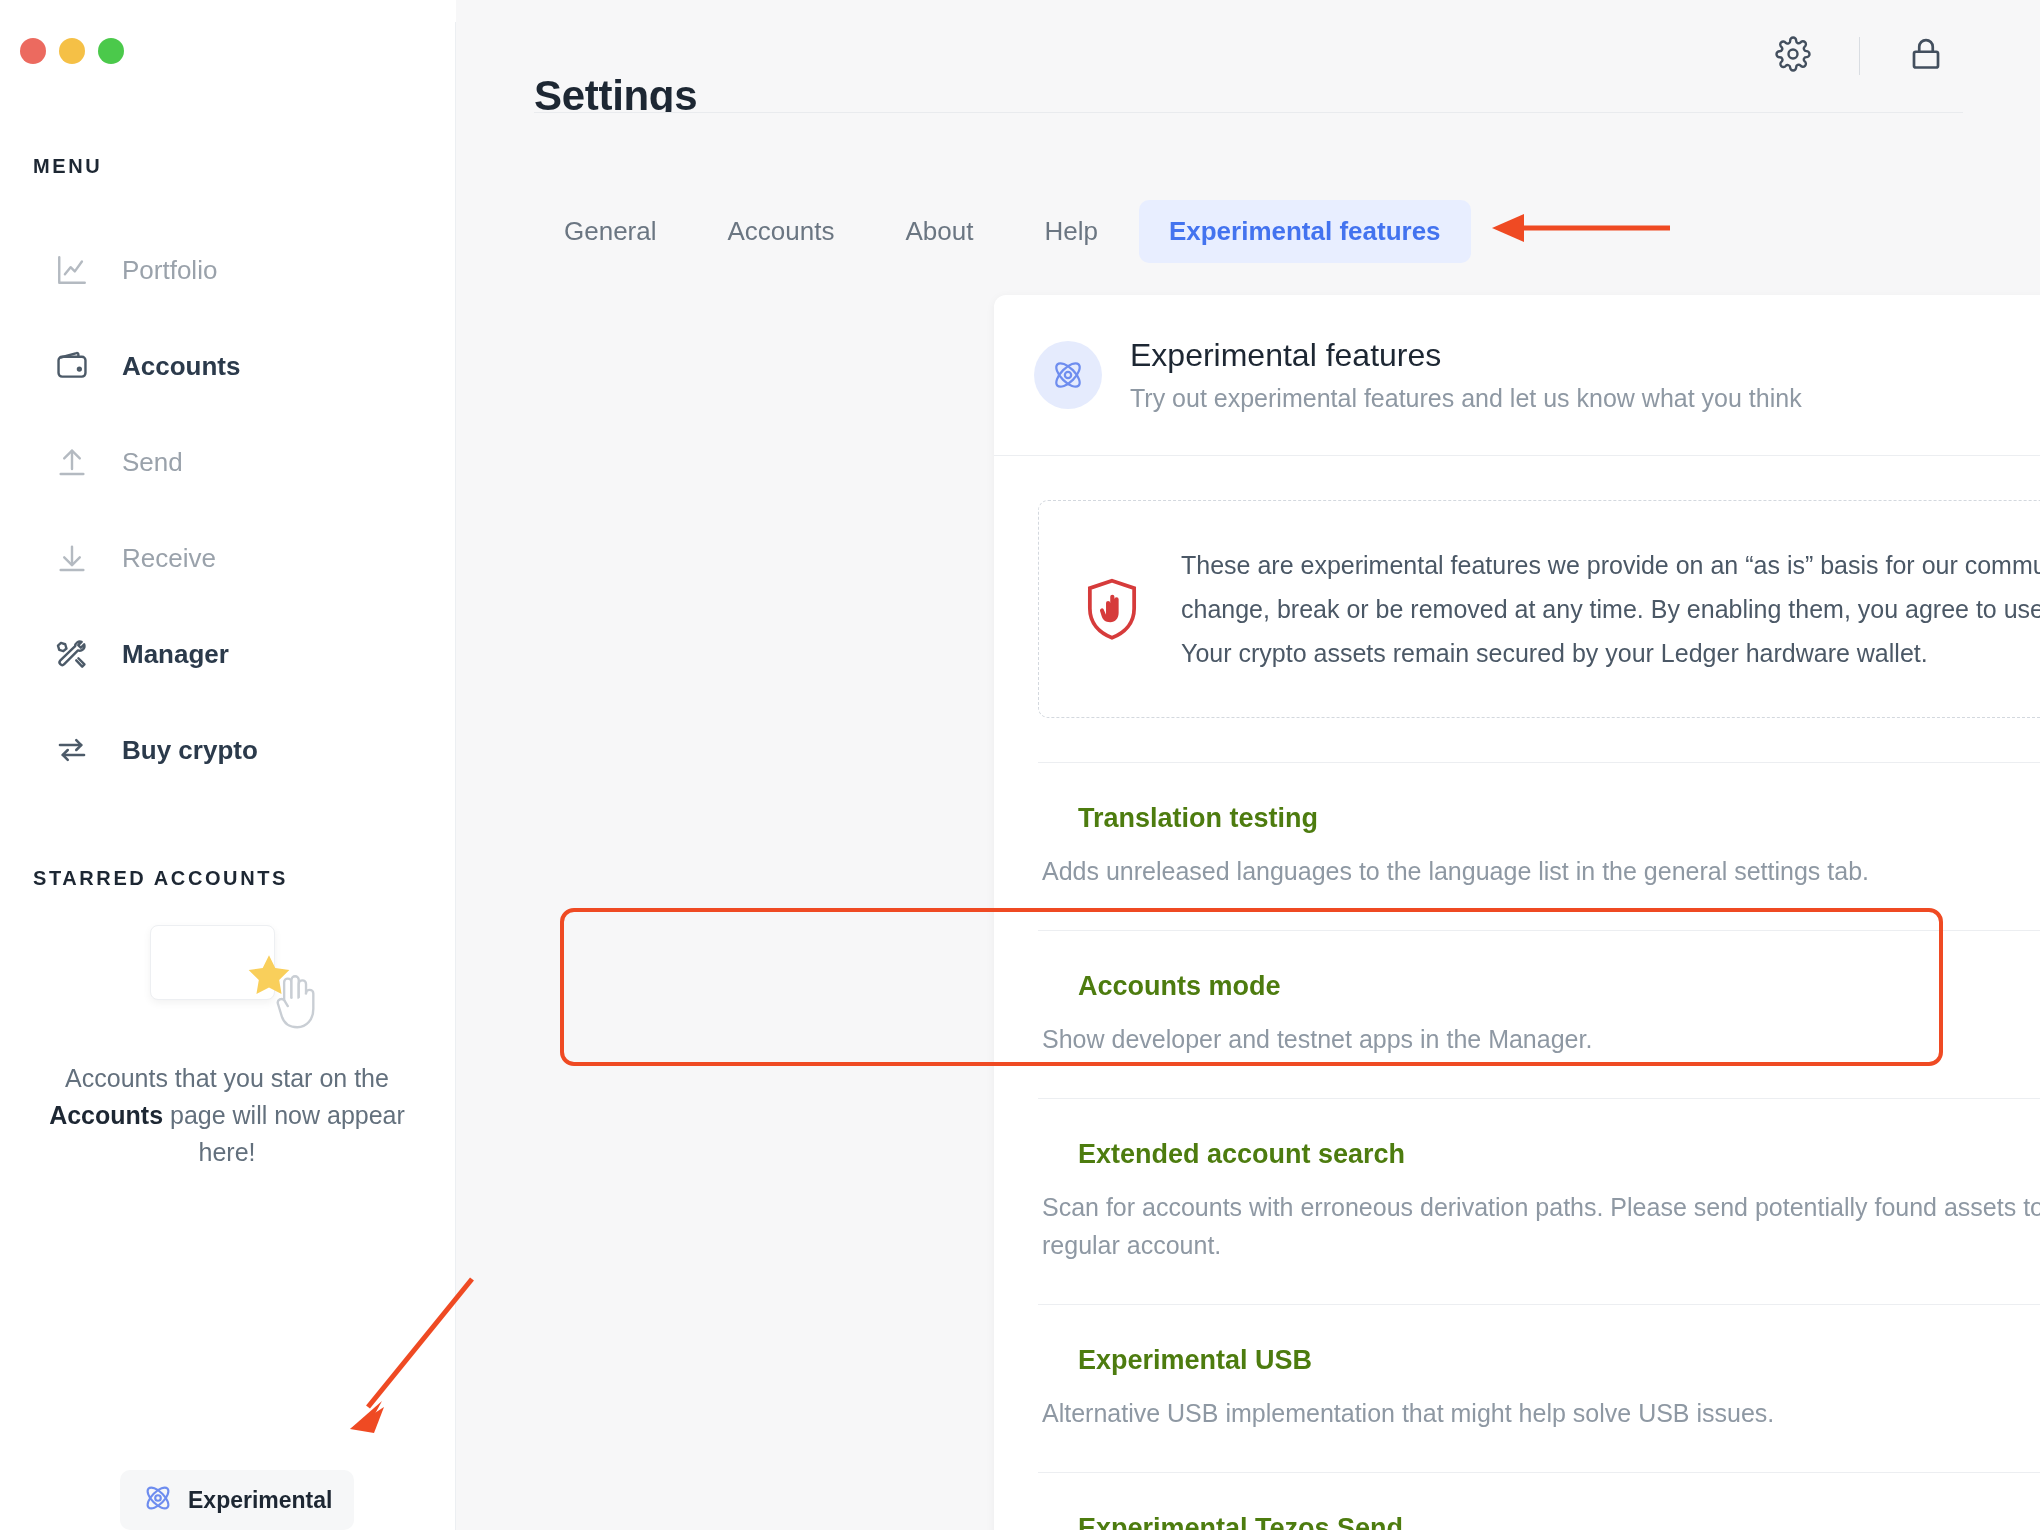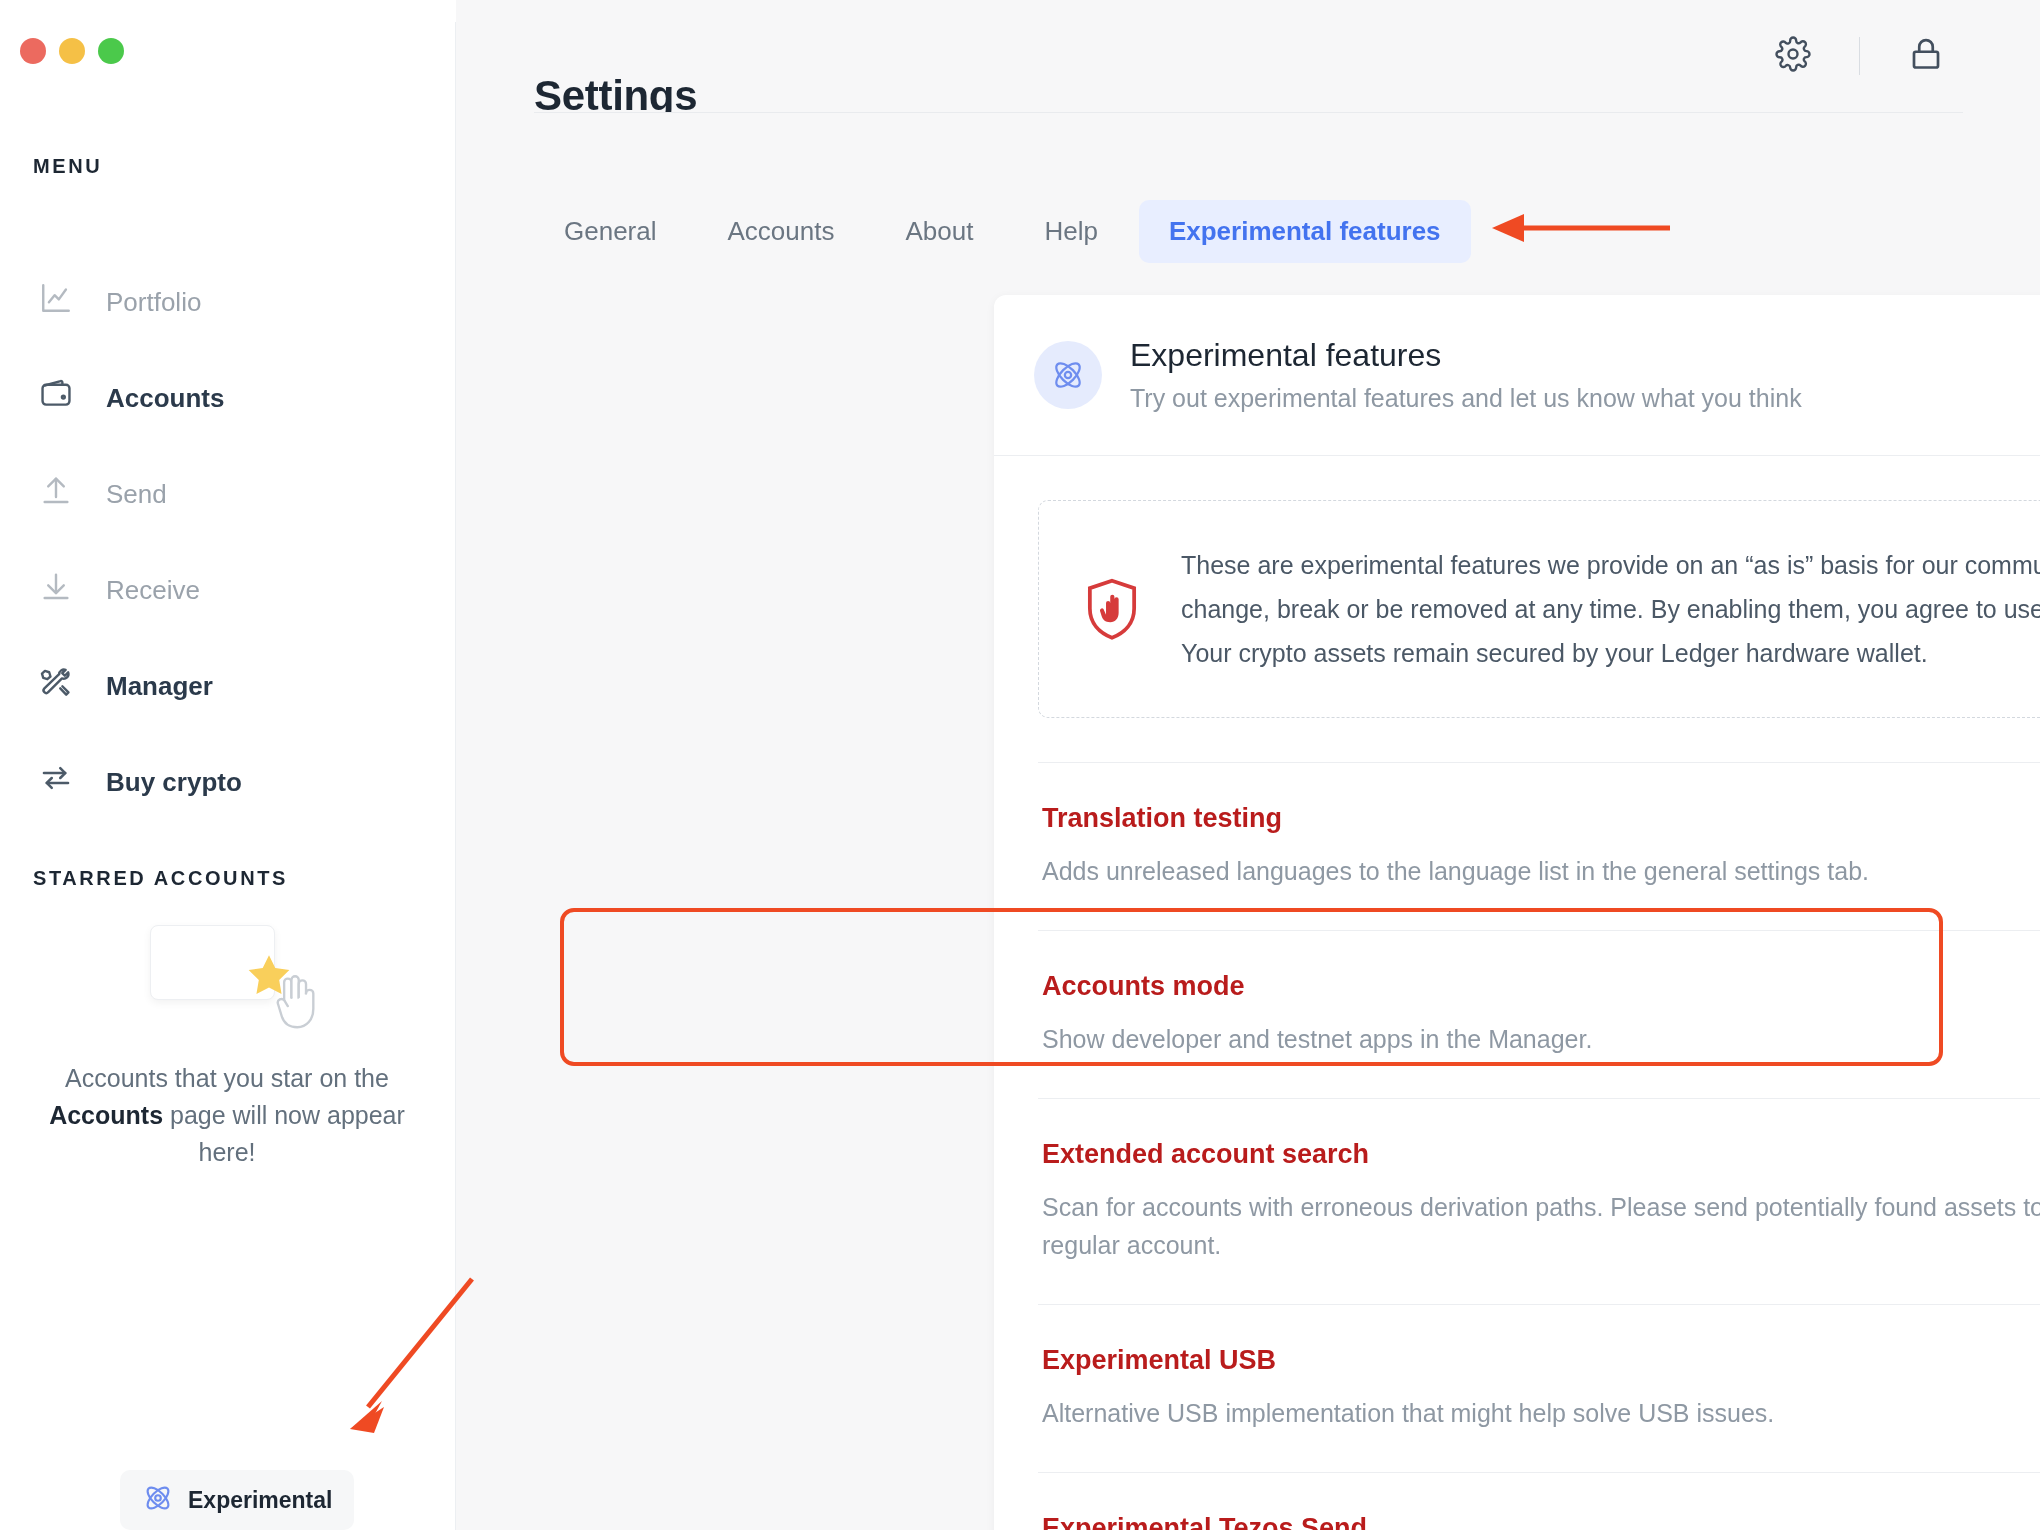--- a/index.html
+++ b/index.html
@@ -45,23 +45,23 @@
     color: #1d2733;
   }
 
   #menu-list {
     position: absolute;
     left: 0; top: 200px;
     width: 456px;
   }
   .menu-item {
     display: flex;
-    align-items: flex-end;
+    align-items: center;
     height: 96px;
-    padding-left: 36px;
+    padding-left: 52px;
     cursor: pointer;
   }
   .menu-icon {
     width: 40px; height: 40px;
     display: flex; align-items: center; justify-content: center;
     margin-right: 30px;
     flex: none;
   }
   .menu-label {
     font-size: 26px;
@@ -266,22 +266,23 @@
     justify-content: space-between;
     padding: 40px 4px;
     border-top: 1px solid #eceef1;
     gap: 40px;
   }
   .feature-row.first { border-top: 1px solid #eceef1; margin-top: 44px; }
   .feature-text { max-width: 1080px; }
   .feature-title {
     font-size: 27px;
     font-weight: bold;
-    color: #b91c1c;
+    color: #4d7c0f;
     margin-bottom: 18px;
+    margin-left: 36px;
   }
   .feature-desc {
     font-size: 25px;
     line-height: 38px;
     color: #8e98a3;
   }
 
   
   #dev-highlight {
     position: absolute;

